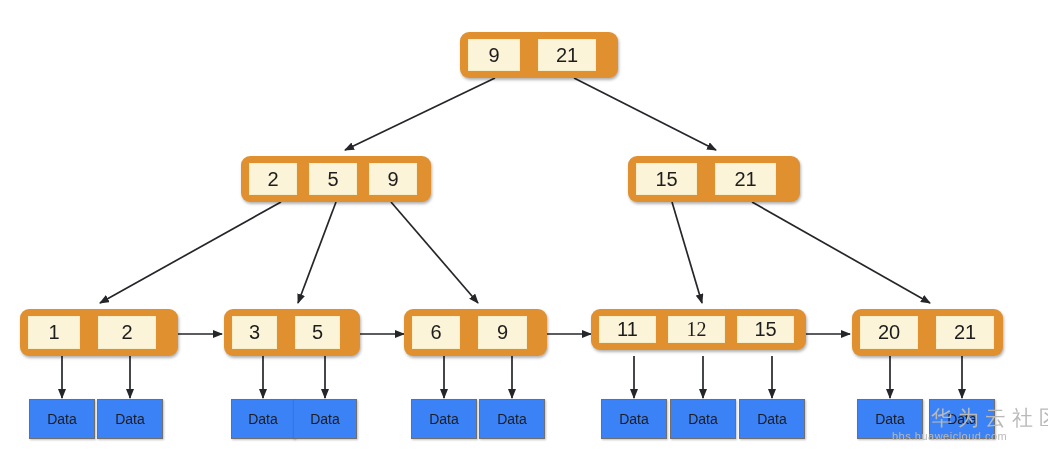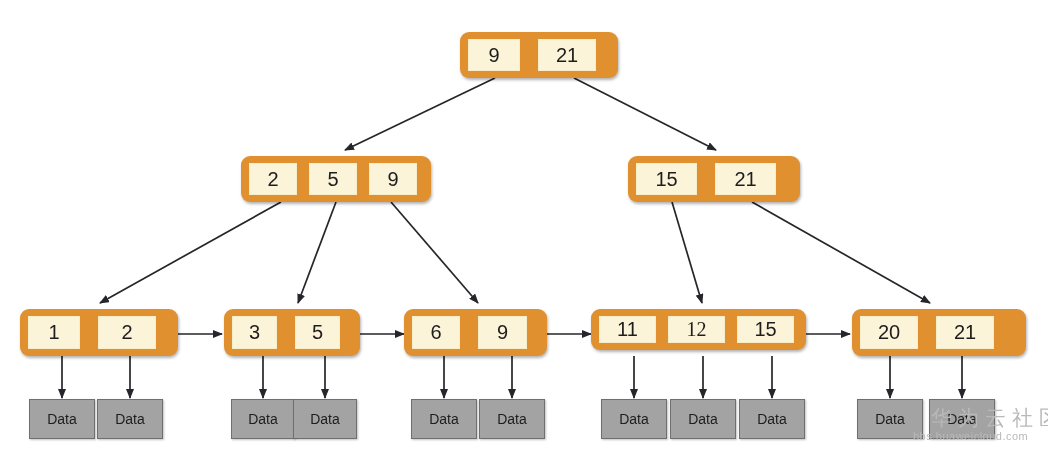--- a/index.html
+++ b/index.html
@@ -49,21 +49,21 @@
   }
   .cell + .cell {
     margin-left: 12px;
   }
   .node.gap-wide .cell + .cell {
     margin-left: 18px;
   }
   .data-box {
     position: absolute;
     box-sizing: border-box;
-    background: #a3a3a3;
+    background: #3b82f6;
     border: 1.5px solid #6f6f6f;
     display: flex;
     align-items: center;
     justify-content: center;
     font-size: 14px;
     color: #1d1d1d;
     box-shadow: 1px 1px 2px rgba(0,0,0,0.25);
     font-family: "Liberation Sans", sans-serif;
   }
   .watermark {
@@ -196,21 +196,21 @@
     <div class="cell" style="width:48px;">6</div>
     <div class="cell" style="width:49px;">9</div>
   </div>
 
   <div class="node" style="left:591px; top:309px; width:215px; height:41px;">
     <div class="cell" style="width:57px;">11</div>
     <div class="cell" style="width:57px;font-family:Liberation Serif, serif;">12</div>
     <div class="cell" style="width:57px;">15</div>
   </div>
 
-  <div class="node gap-wide" style="left:852px; top:309px; width:174px; height:47px;">
+  <div class="node gap-wide" style="left:852px; top:309px; width:151px; height:47px;">
     <div class="cell" style="width:58px;">20</div>
     <div class="cell" style="width:58px;">21</div>
   </div>
 
   <div class="data-box" style="left:29px; top:399px; width:66px; height:40px;">Data</div>
   <div class="data-box" style="left:97px; top:399px; width:66px; height:40px;">Data</div>
 
   <div class="data-box" style="left:231px; top:399px; width:64px; height:40px;">Data</div>
   <div class="data-box" style="left:293px; top:399px; width:64px; height:40px;">Data</div>
 
@@ -218,15 +218,15 @@
   <div class="data-box" style="left:479px; top:399px; width:66px; height:40px;">Data</div>
 
   <div class="data-box" style="left:601px; top:399px; width:66px; height:40px;">Data</div>
   <div class="data-box" style="left:670px; top:399px; width:66px; height:40px;">Data</div>
   <div class="data-box" style="left:739px; top:399px; width:66px; height:40px;">Data</div>
 
   <div class="data-box" style="left:857px; top:399px; width:66px; height:40px;">Data</div>
   <div class="data-box" style="left:929px; top:399px; width:66px; height:40px;">Data</div>
 
   <div class="watermark wm-main" style="left:931px; top:404px;">华为云社区</div>
-  <div class="watermark wm-sub" style="left:913px; top:430px;">bbs.huaweicloud.com</div>
+  <div class="watermark wm-sub" style="left:892px; top:430px;">bbs.huaweicloud.com</div>
 
 </div>
 
 </body></html>

